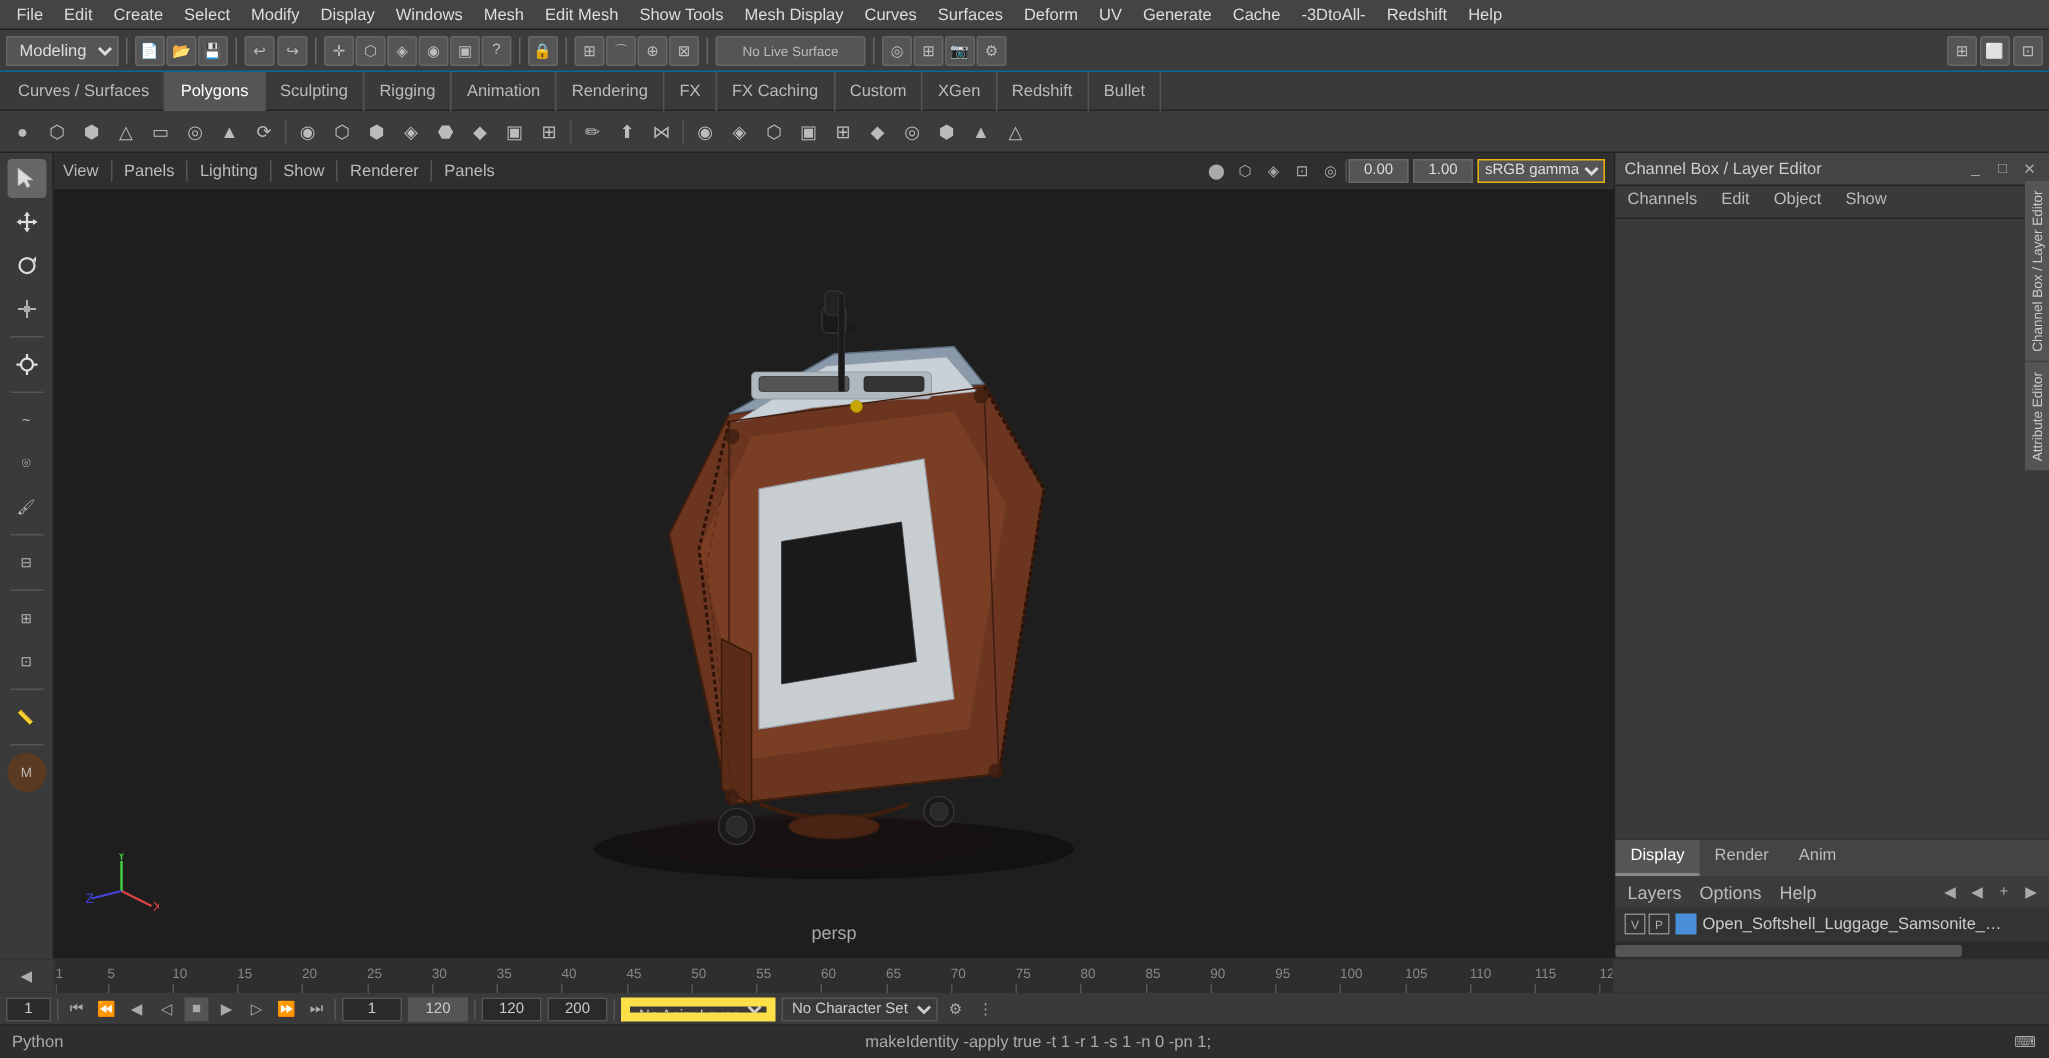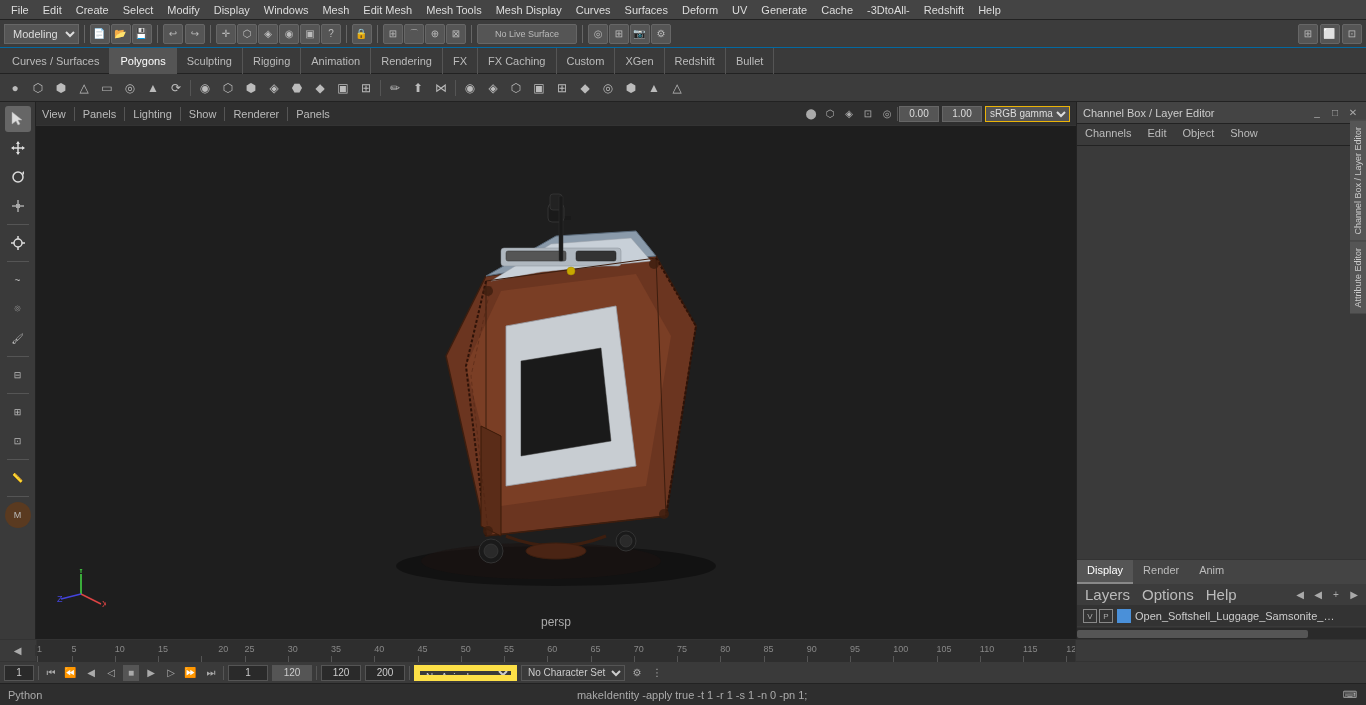--- a/index.html
+++ b/index.html
@@ -62,21 +62,21 @@
     .ch-tab { padding: 3px 8px; cursor: pointer; font-size: 11px; color: #bbb; }
 
     #channel-content { flex: 1; background: #3a3a3a; }
 
     
     #layer-section { border-top: 1px solid #333; }
     #layer-tabs { display: flex; height: 24px; background: #444; }
     .layer-tab { padding: 4px 10px; cursor: pointer; font-size: 11px; color: #bbb; }
     .layer-tab.active { background: #555; color: #fff; border-bottom: 2px solid #888; }
     #layer-options { display: flex; height: 22px; align-items: center; padding: 0 4px; gap: 4px; background: #3c3c3c; border-bottom: 1px solid #333; }
-    .layer-opt { font-size: 15px; color: #bbb; cursor: pointer; padding: 0 4px; }
+    .layer-opt { font-size: 12px; color: #bbb; cursor: pointer; padding: 0 4px; }
     .layer-nav-btn { width: 16px; height: 16px; display: flex; align-items: center; justify-content: center; color: #aaa; cursor: pointer; font-size: 10px; }
     #layer-list { background: #333; }
     .layer-row { display: flex; align-items: center; padding: 3px 6px; border-bottom: 1px solid #3a3a3a; }
     .layer-v { width: 14px; height: 14px; border: 1px solid #888; display: flex; align-items: center; justify-content: center; font-size: 8px; color: #aaa; cursor: pointer; margin-right: 2px; }
     .layer-p { width: 14px; height: 14px; border: 1px solid #888; display: flex; align-items: center; justify-content: center; font-size: 8px; color: #aaa; cursor: pointer; margin-right: 4px; }
     .layer-color { width: 14px; height: 14px; margin-right: 4px; cursor: pointer; }
     .layer-name { font-size: 11px; color: #ccc; cursor: pointer; }
 
     
     #timeline { height: 22px; background: #3a3a3a; border-top: 1px solid #333; display: flex; align-items: center; }
@@ -114,21 +114,21 @@
 <div id="menu-bar">
   <div class="menu-item">File</div>
   <div class="menu-item">Edit</div>
   <div class="menu-item">Create</div>
   <div class="menu-item">Select</div>
   <div class="menu-item">Modify</div>
   <div class="menu-item">Display</div>
   <div class="menu-item">Windows</div>
   <div class="menu-item">Mesh</div>
   <div class="menu-item">Edit Mesh</div>
-  <div class="menu-item">Mesh Tools</div>
+  <div class="menu-item">Show Tools</div>
   <div class="menu-item">Mesh Display</div>
   <div class="menu-item">Curves</div>
   <div class="menu-item">Surfaces</div>
   <div class="menu-item">Deform</div>
   <div class="menu-item">UV</div>
   <div class="menu-item">Generate</div>
   <div class="menu-item">Cache</div>
   <div class="menu-item">-3DtoAll-</div>
   <div class="menu-item">Redshift</div>
   <div class="menu-item">Help</div>
@@ -451,21 +451,21 @@
   <div id="timeline-ruler">
 
   <span class="tick-label" style="left: 0%;">1</span>
       <div class="tick-mark" style="left: 0%;"></div>
       <span class="tick-label" style="left: 3.33333%;">5</span>
       <div class="tick-mark" style="left: 3.33333%;"></div>
       <span class="tick-label" style="left: 7.5%;">10</span>
       <div class="tick-mark" style="left: 7.5%;"></div>
       <span class="tick-label" style="left: 11.6667%;">15</span>
       <div class="tick-mark" style="left: 11.6667%;"></div>
-      <span class="tick-label" style="left: 15.8333%; margin-left: 17px;">20</span>
+      <span class="tick-label" style="left: 15.8333%;">20</span>
       <div class="tick-mark" style="left: 15.8333%;"></div>
       <span class="tick-label" style="left: 20%;">25</span>
       <div class="tick-mark" style="left: 20%;"></div>
       <span class="tick-label" style="left: 24.1667%;">30</span>
       <div class="tick-mark" style="left: 24.1667%;"></div>
       <span class="tick-label" style="left: 28.3333%;">35</span>
       <div class="tick-mark" style="left: 28.3333%;"></div>
       <span class="tick-label" style="left: 32.5%;">40</span>
       <div class="tick-mark" style="left: 32.5%;"></div>
       <span class="tick-label" style="left: 36.6667%;">45</span>

